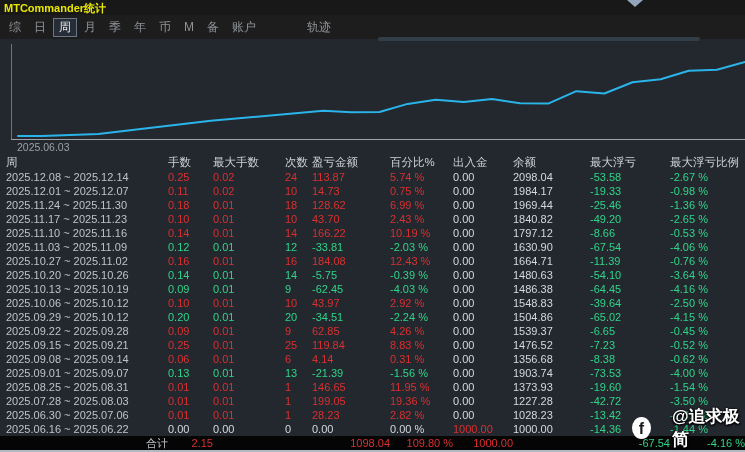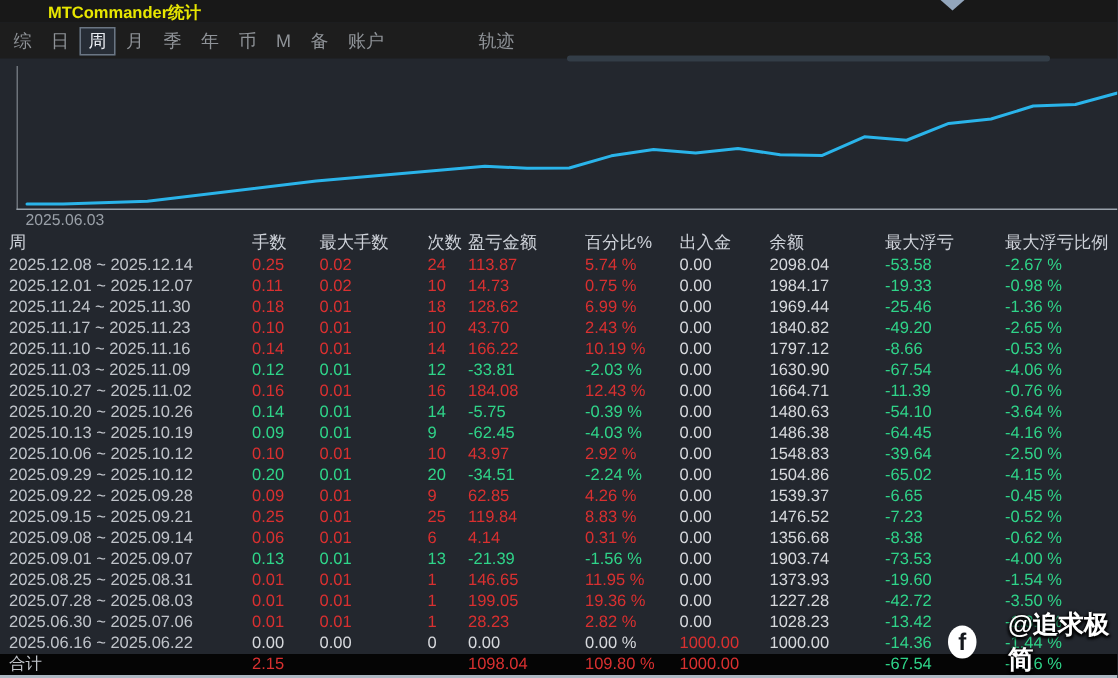--- a/index.html
+++ b/index.html
@@ -3,41 +3,41 @@
 <meta charset="utf-8">
 <style>
   * { margin:0; padding:0; box-sizing:border-box; }
   html,body { width:745px; height:452px; }
   body {
     position:relative; overflow:hidden;
     background:#23272e;
     font-family:"Liberation Sans","DejaVu Sans",sans-serif;
   }
   .titlebar { position:absolute; top:0; left:0; width:745px; height:15px; background:#181818; }
-  .title-text { position:absolute; left:4px; top:1px; font-size:11px; font-weight:700; color:#e8e700;margin-left:28px; }
+  .title-text { position:absolute; left:4px; top:1px; font-size:11px; font-weight:700; color:#e8e700; }
   .dropdown-tri { position:absolute; left:627px; top:0; width:0; height:0;
     border-left:8px solid transparent; border-right:8px solid transparent; border-top:7px solid #93a6bc; }
   .menubar { position:absolute; top:15px; left:0; width:745px; height:24px; background:#1d1d1d;
     display:flex; align-items:center; padding-left:3px; }
   .menu-item { color:#8f9398; font-size:12px; padding:1px 6px; margin-right:1px; white-space:nowrap; }
   .menu-item.selected { color:#e8ebf0; border:1px solid #6b7684; background:#272d36; padding:0 5px; }
-  .menu-item.gap { margin-left:50px; }
+  .menu-item.gap { margin-left:38px; }
   .scroll-thumb { position:absolute; left:378px; top:37px; width:322px; height:4px; background:#333d47; border-radius:2px; }
 
   .chart-area { position:absolute; top:42px; left:0; width:745px; height:98px; background:#23272e; }
   .axis-y { position:absolute; left:11px; top:44px; width:1px; height:96px; background:#6d737a; }
   .axis-x { position:absolute; left:11px; top:139px; width:734px; height:1px; background:#9aa2ab; }
   .x-label { position:absolute; left:17px; top:141px; font-size:10.5px; color:#9aa0a8; }
   svg.chart-svg { position:absolute; left:0; top:0; width:745px; height:452px; pointer-events:none; }
 
   .table-header { position:absolute; top:154px; left:0; width:745px; height:16px;
     font-size:11.5px; line-height:16px; color:#ced2d9; }
   .table-body { position:absolute; top:170px; left:0; width:743px; }
   .total-row { position:absolute; top:436px; left:0; width:745px; height:14px; background:#050505;
-    font-size:11px; line-height:14px; }
+    font-size:11px; line-height:14px;text-align:right; }
   .row, .table-header, .total-row {
     display:grid;
     grid-template-columns:162px 45px 72px 27px 78px 63px 60px 77px 80px 1fr;
     padding-left:6px;
   }
   .row { height:14px; line-height:14px; font-size:11px; }
   .cell { overflow:hidden; white-space:nowrap; }
   .c-up   { color:#d93030; }
   .c-down { color:#2fd489; }
   .c-flat { color:#d6d8dc; }

